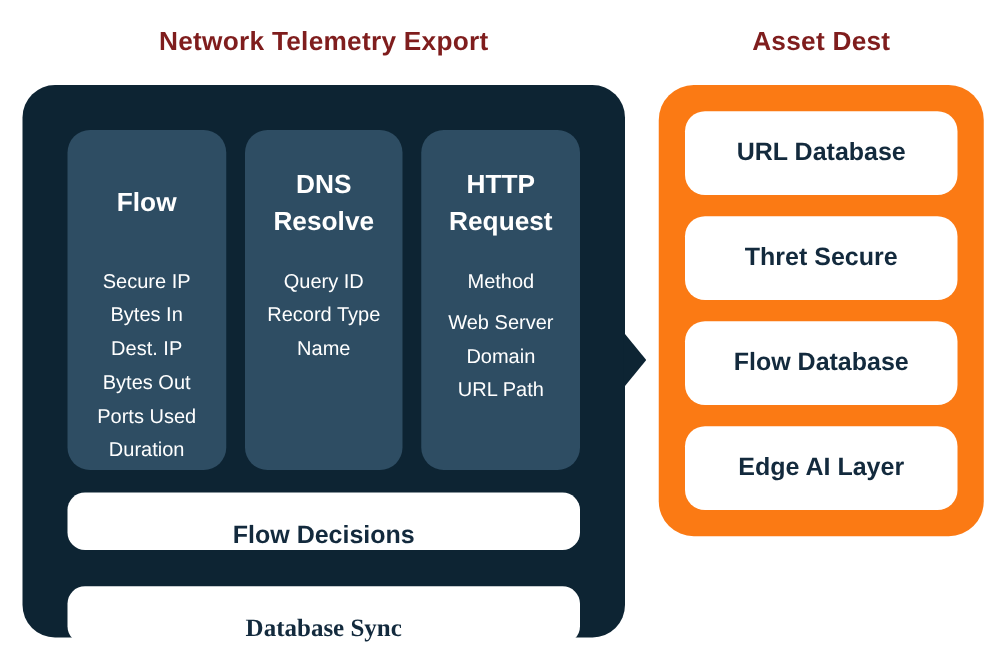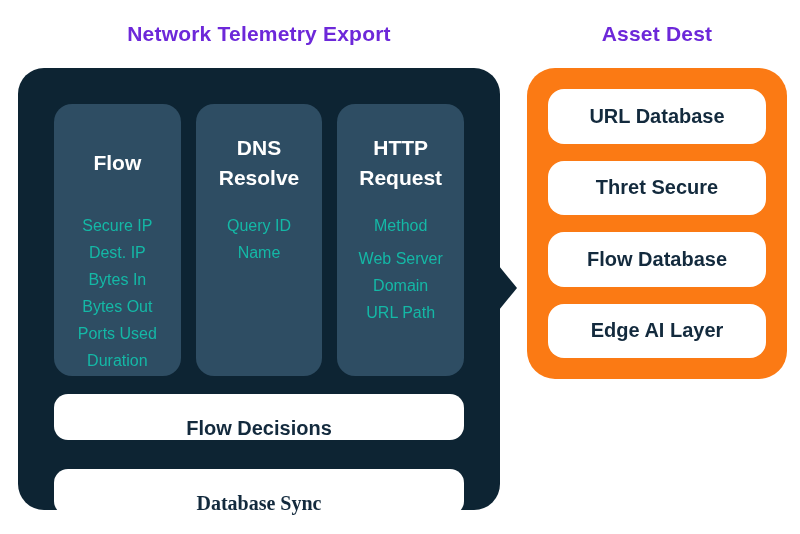--- a/index.html
+++ b/index.html
@@ -13,21 +13,21 @@
     background: #ffffff;
     overflow: hidden;
   }
 
   .section-title {
     position: absolute;
     top: 22px;
     text-align: center;
     font-size: 21px;
     font-weight: bold;
-    color: #6d28d9;
+    color: #7f1d1d;
     letter-spacing: 0.2px;
   }
   .section-title.left  { left: 18px;  width: 482px; }
   .section-title.right { left: 527px; width: 260px; }
 
   
   .panel-left {
     position: absolute;
     left: 18px; top: 68px;
     width: 482px; height: 442px;
@@ -55,21 +55,21 @@
     font-size: 21px;
     font-weight: bold;
     color: #ffffff;
     line-height: 1.45;
   }
   .col-header .hdr-text { max-width: 100px; }
   .col-items { margin-top: 8px; }
   .item {
     font-size: 16px;
     line-height: 27px;
-    color: #14b8a6;
+    color: #ffffff;
   }
   .item.gap-top { margin-top: 6px; }
 
   .bar {
     height: 46px;
     background: #ffffff;
     border-radius: 14px;
     display: flex;
     align-items: flex-end;
     justify-content: center;
@@ -87,21 +87,21 @@
     width: 18px;
     height: 44px;
     background: #0d2433;
     clip-path: polygon(0 0, 100% 50%, 0 100%);
   }
 
   
   .panel-right {
     position: absolute;
     left: 527px; top: 68px;
-    width: 260px; height: 311px;
+    width: 260px; height: 361px;
     background: #fb7a14;
     border-radius: 28px;
     padding: 21px;
     display: flex;
     flex-direction: column;
     gap: 17px;
   }
   .cloud-box {
     flex: 1;
     background: #ffffff;
@@ -126,34 +126,35 @@
   <div class="panel-left">
 
     <div class="columns">
 
       <div class="col">
         <div class="col-header">
           <span class="hdr-text">Flow</span>
         </div>
         <div class="col-items">
           <div class="item">Secure IP</div>
+          <div class="item">Bytes In</div>
           <div class="item">Dest. IP</div>
-          <div class="item">Bytes In</div>
           <div class="item">Bytes Out</div>
           <div class="item">Ports Used</div>
           <div class="item">Duration</div>
         </div>
       </div>
 
       <div class="col">
         <div class="col-header">
           <span class="hdr-text">DNS Resolve</span>
         </div>
         <div class="col-items">
           <div class="item">Query ID</div>
+          <div class="item">Record Type</div>
           <div class="item">Name</div>
         </div>
       </div>
 
       <div class="col">
         <div class="col-header">
           <span class="hdr-text">HTTP Request</span>
         </div>
         <div class="col-items">
           <div class="item">Method</div>

